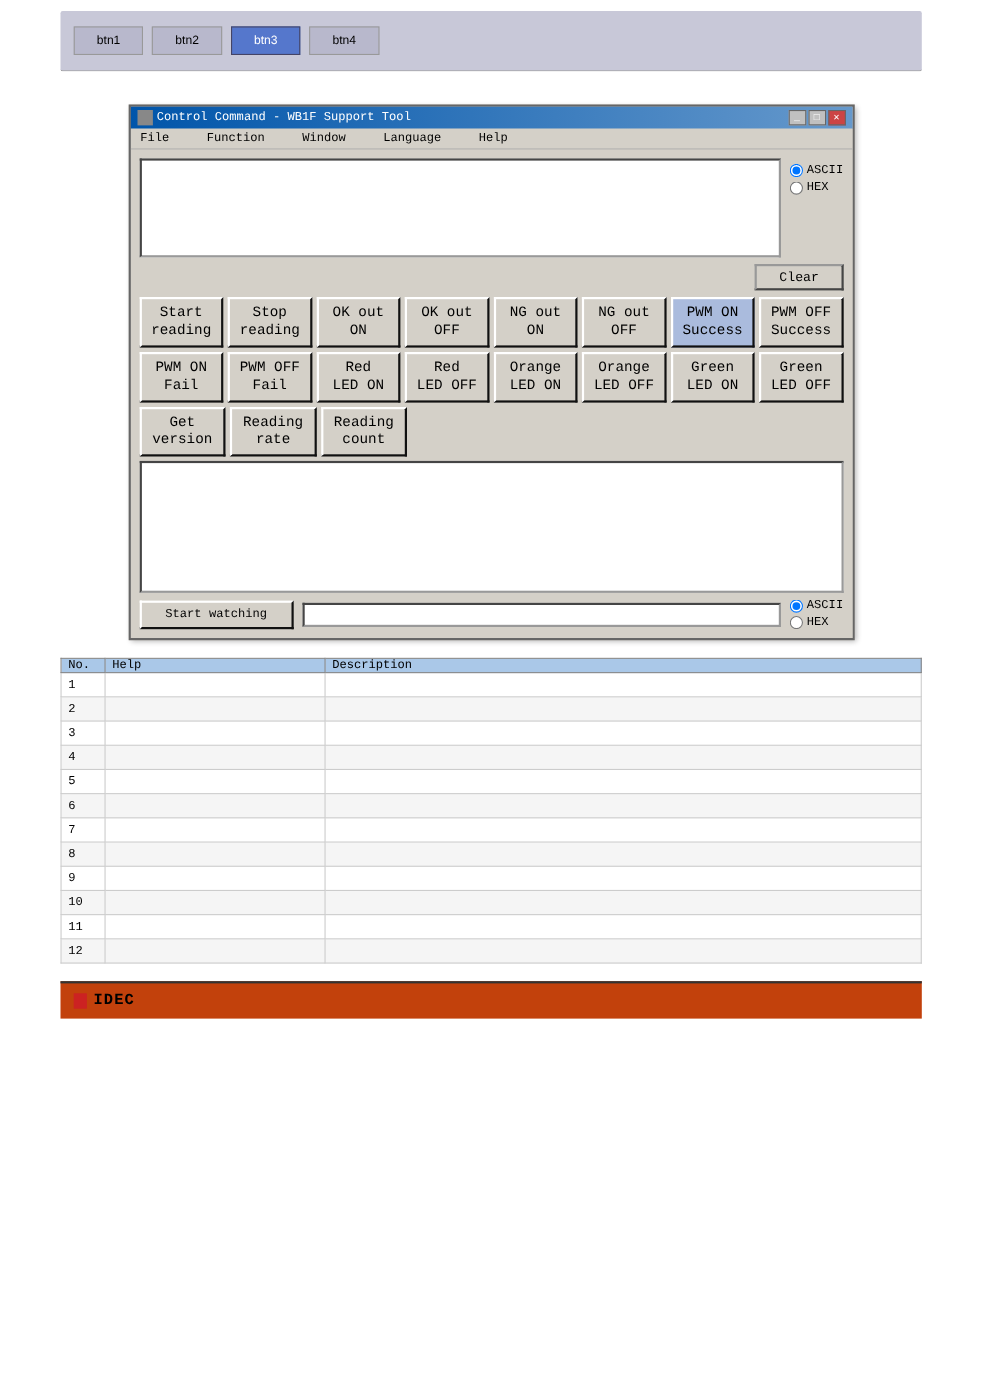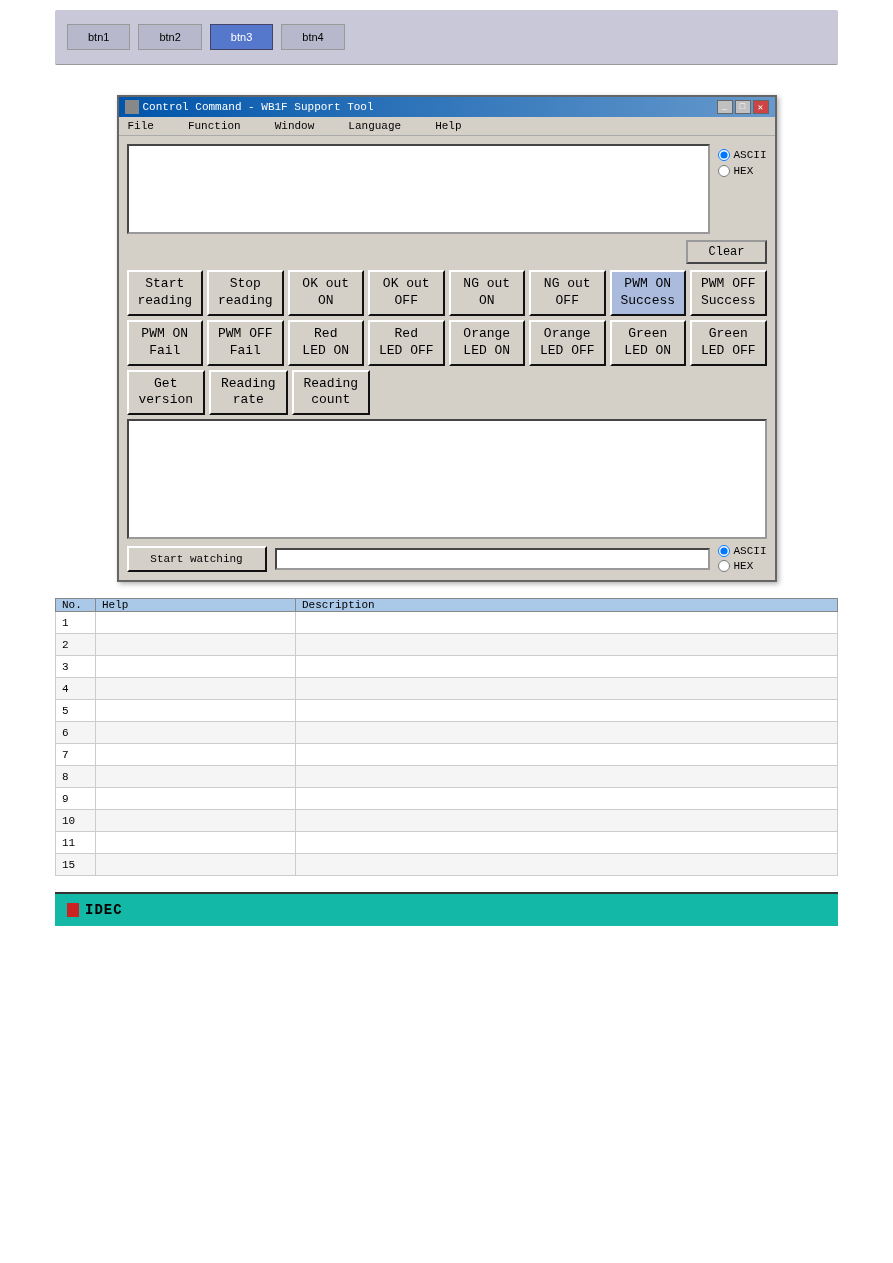--- a/index.html
+++ b/index.html
@@ -260,21 +260,21 @@
     }
     .data-table tr:nth-child(even) td {
       background: #f5f5f5;
     }
     .col-num { width: 40px; }
     .col-name { width: 200px; }
     .col-desc { }
 
     
     .footer-bar {
-      background: #14b8a6;
+      background: #c2410c;
       border-top: 2px solid #333;
       padding: 8px 12px;
       display: flex;
       align-items: center;
       gap: 6px;
       margin-top: 10px;
     }
     .footer-logo-box {
       width: 12px;
       height: 14px;
@@ -448,21 +448,21 @@
             <td>10</td>
             <td></td>
             <td></td>
           </tr>
           <tr>
             <td>11</td>
             <td></td>
             <td></td>
           </tr>
           <tr>
-            <td>15</td>
+            <td>12</td>
             <td></td>
             <td></td>
           </tr>
         </tbody>
     </table>
   </div>
 
   <div class="footer-bar">
     <span class="footer-logo-box"></span>
     <span class="footer-logo-text">IDEC</span>

